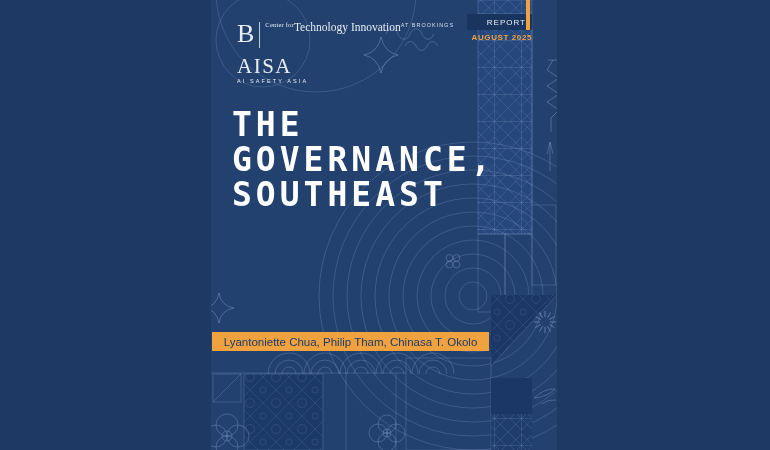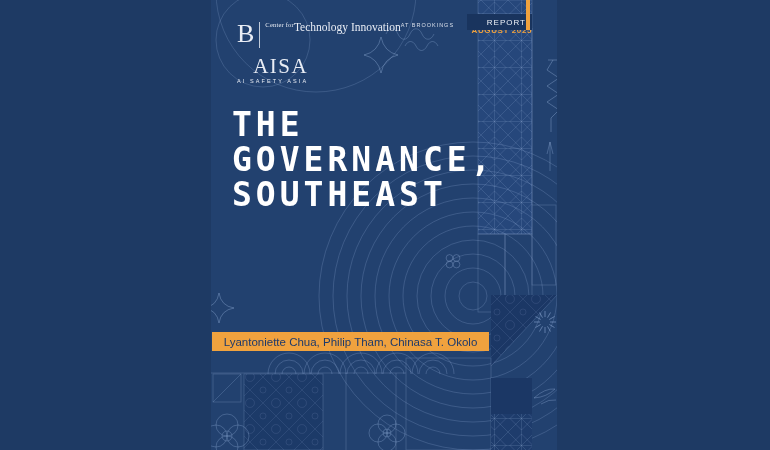--- a/index.html
+++ b/index.html
@@ -20,32 +20,32 @@
     font-family:"Liberation Serif",serif;font-size:26px;line-height:26px;font-weight:400;
   }
   .brookings .divider{width:1px;height:26px;background:rgba(233,237,245,.8);margin:1px 5px 0 5px;}
   .brookings .txt{display:flex;flex-direction:row;}
   .brookings .center-for{font-family:"Liberation Serif",serif;font-size:6.5px;line-height:7px;letter-spacing:.2px;}
   .brookings .tech-innov{font-family:"Liberation Serif",serif;font-size:11.5px;line-height:13px;white-space:nowrap;}
   .brookings .at-brookings{font-size:5.5px;letter-spacing:1px;margin-top:1px;text-transform:uppercase;opacity:.9;}
 
   
   .aisa{position:absolute;left:26px;top:55px;color:#e9edf5;z-index:3;}
-  .aisa .acronym{font-family:"Liberation Serif",serif;font-size:21px;line-height:22px;letter-spacing:1.5px;text-align:right;}
+  .aisa .acronym{font-family:"Liberation Serif",serif;font-size:21px;line-height:22px;letter-spacing:1.5px;}
   .aisa .sub{font-size:5.5px;letter-spacing:2.1px;margin-top:1px;}
 
   
   .badge{position:absolute;top:0;right:25px;width:70px;height:46px;z-index:3;}
   .badge .bar{position:absolute;top:0;right:2px;width:4px;height:30px;background:#f0a23e;z-index:2;}
   .badge .chip{
     position:absolute;top:14px;right:0;background:#19345e;color:#eef2f8;
     font-size:8px;font-weight:normal;letter-spacing:1px;padding:4px 6px 3px 20px;z-index:1;
   }
   .badge .date{
-    position:absolute;top:26px;right:0;color:#f0a23e;
+    position:absolute;top:33px;right:0;color:#f0a23e;
     font-size:8px;font-weight:bold;letter-spacing:.6px;white-space:nowrap;
   }
 
   
   .title{
     position:absolute;left:21px;top:107px;z-index:3;margin:0;
     font-family:"DejaVu Sans Mono",monospace;font-weight:bold;
     font-size:33px;line-height:35px;letter-spacing:4px;
     color:#ffffff;white-space:nowrap;
   }

